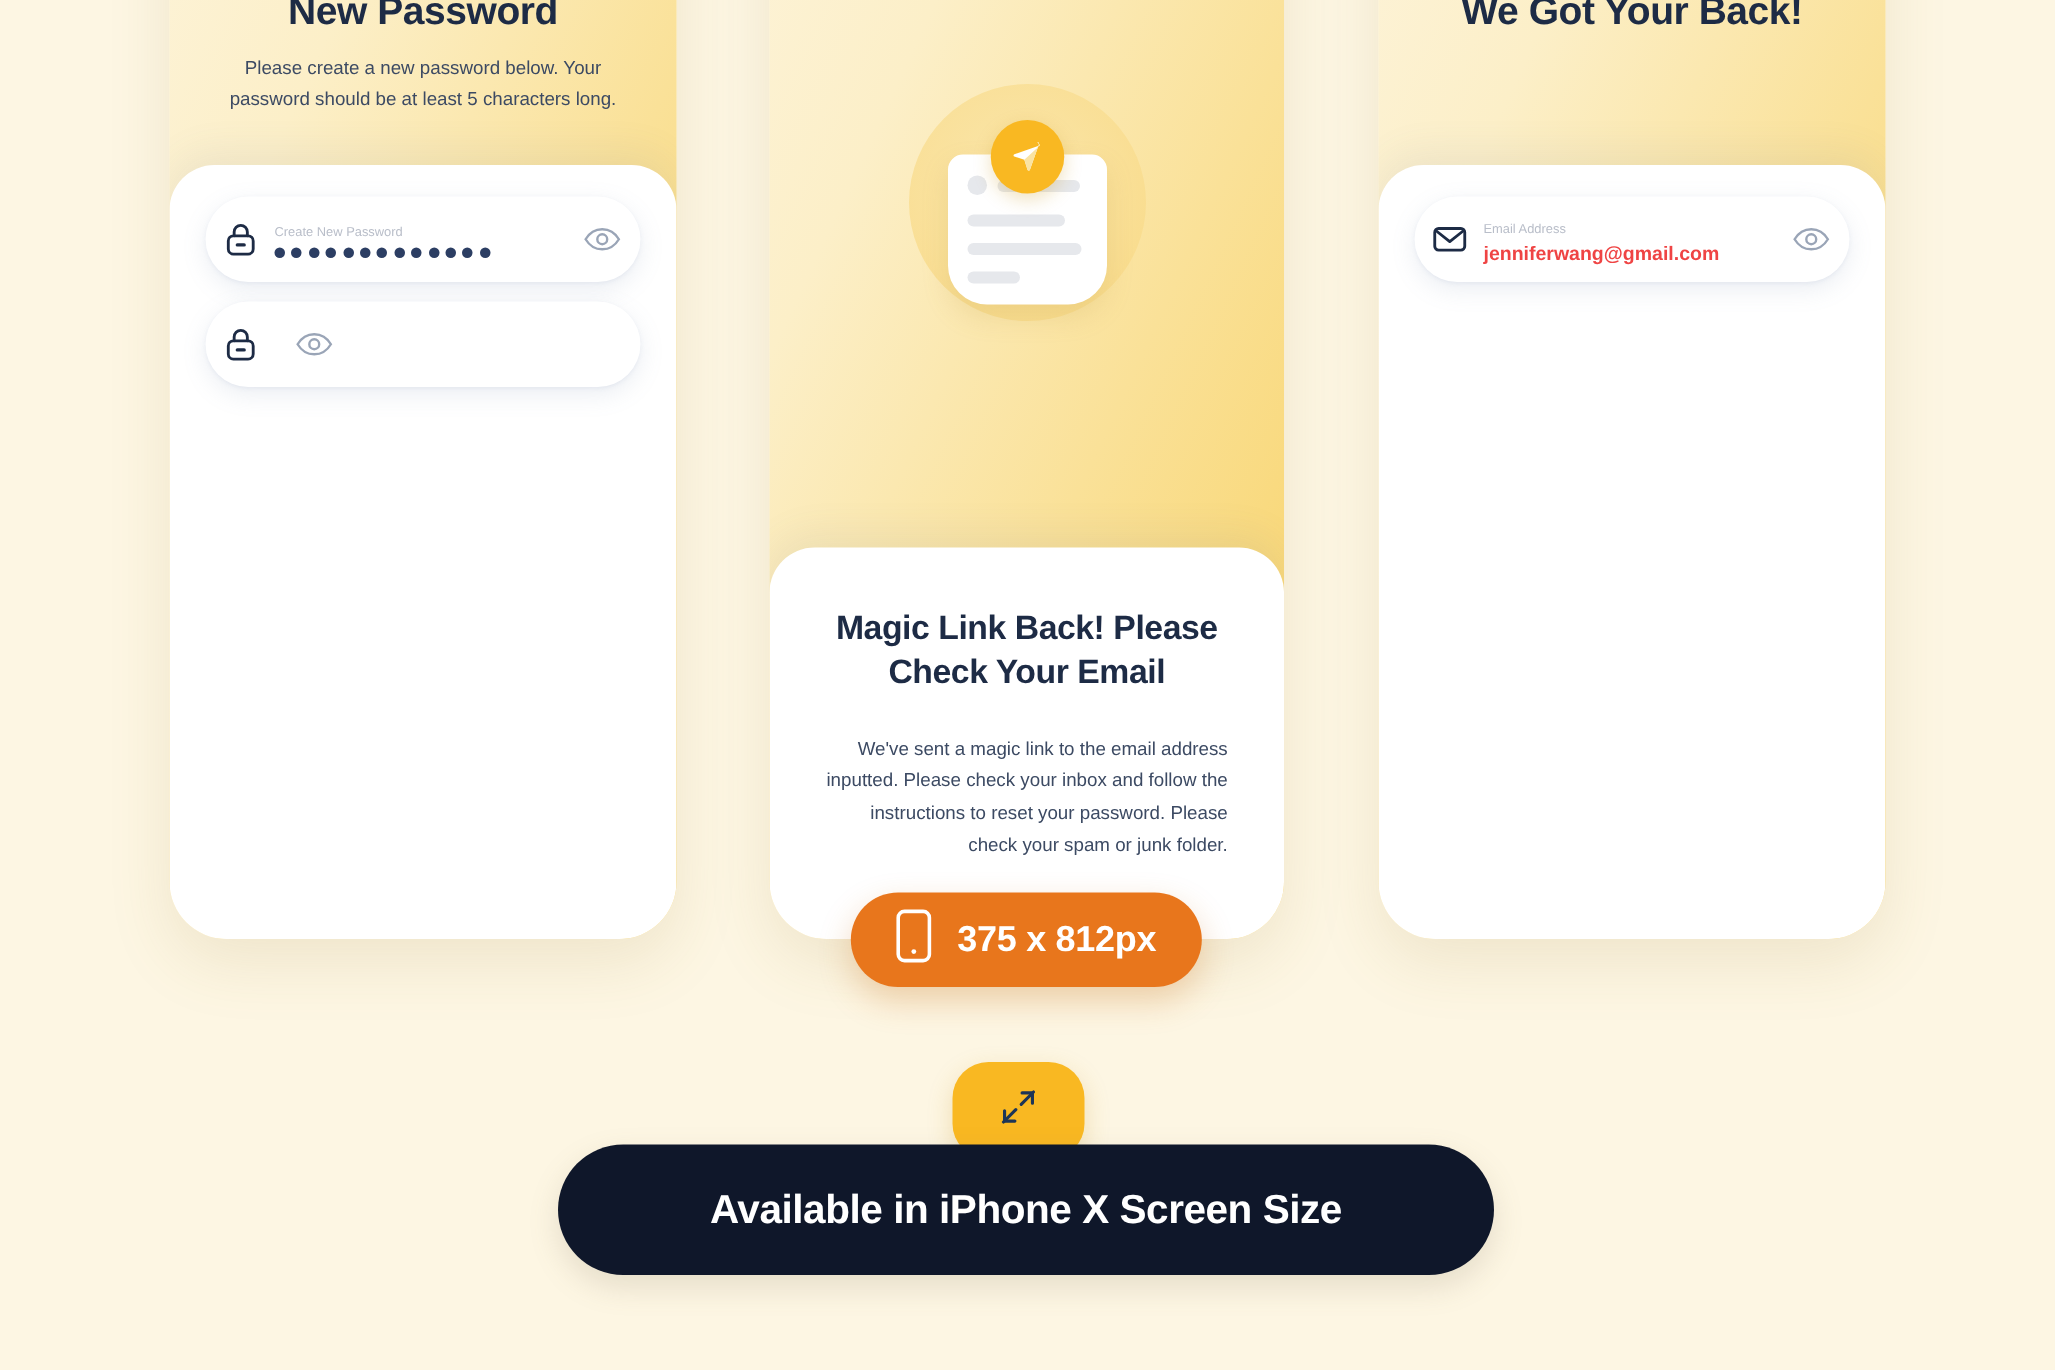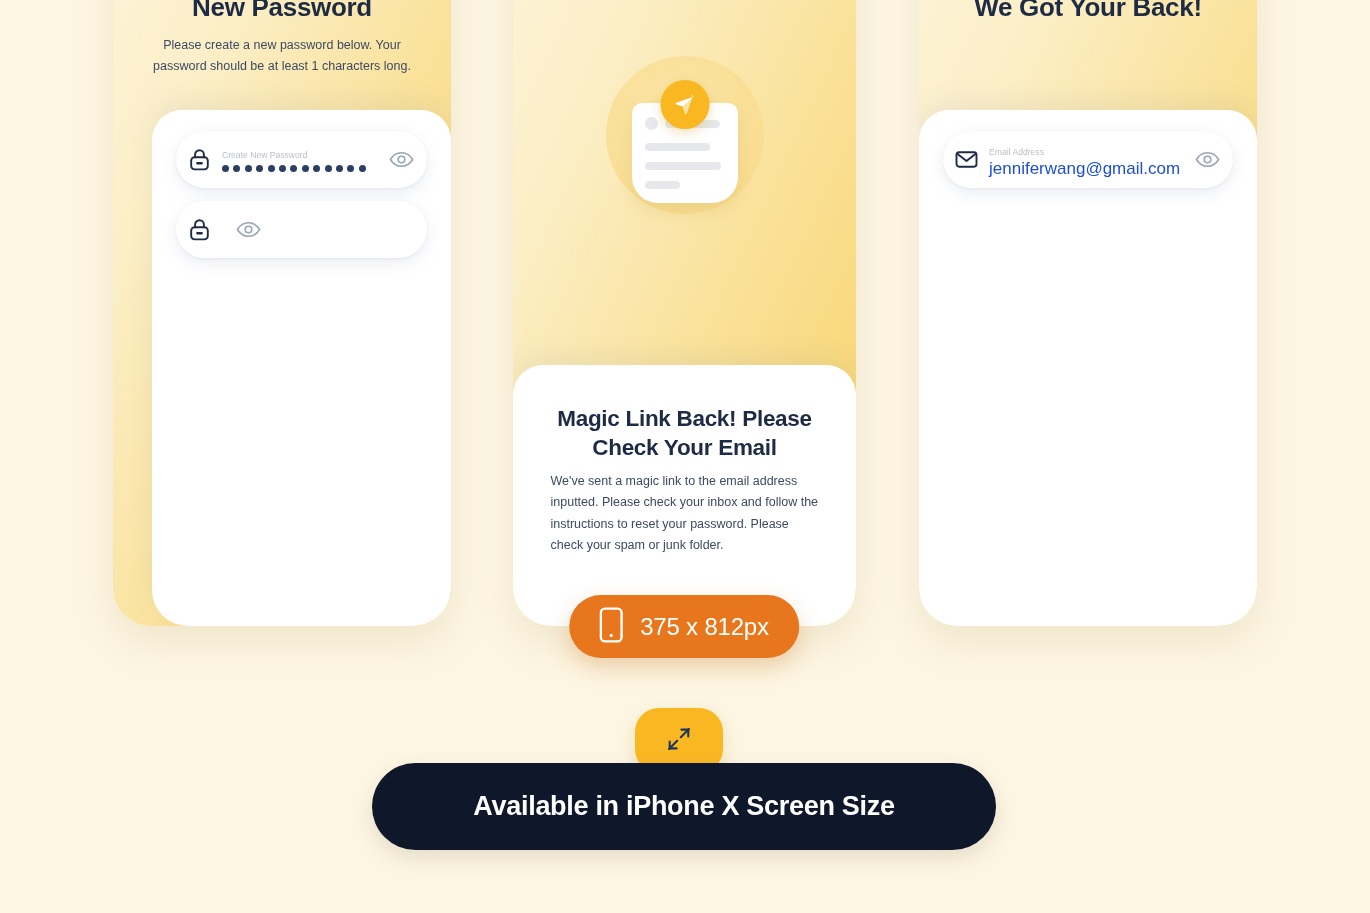--- a/index.html
+++ b/index.html
@@ -107,25 +107,26 @@
   }
   .field-body { flex: 1 1 auto; padding-right: 6px; min-width: 0; }
   .field-label {
     font-size: 8.6px;
     color: #B9BEC9;
     line-height: 1.25;
     margin-bottom: 3px;
     white-space: nowrap;
   }
   .field-value {
-    font-size: 17px;
-    color: #1d4ed8;
+    font-size: 13px;
+    color: #ef4444;
     white-space: nowrap;
     overflow: hidden;
     text-overflow: ellipsis;
+    font-weight: bold;
   }
   .dots {
     display: flex;
     align-items: center;
     gap: 4.4px;
     height: 14px;
   }
   .dots i {
     display: block;
     width: 7px; height: 7px;
@@ -188,45 +189,45 @@
     color: #1D2B45;
     text-align: center;
     line-height: 1.3;
     letter-spacing: -0.3px;
     margin: 0;
     padding: 0 20px;
   }
   .msg-body {
     font-size: 12.5px;
     color: #3C4A63;
-    text-align: left;
+    text-align: right;
     line-height: 1.73;
     width: 268px;
-    margin: 8px auto 0 auto;
+    margin: 26px auto 0 auto;
   }
 
   
   .size-badge {
     position: absolute;
     left: 50%;
     transform: translateX(-50%);
     top: 595px;
     height: 63px;
     padding: 0 30px;
     border-radius: 32px;
     background: #E8761C;
     display: flex;
     align-items: center;
     gap: 17px;
     box-shadow: 0 9px 22px rgba(200,110,25,0.28);
   }
   .size-badge .txt {
     color: #FFFFFF;
     font-size: 24px;
-    font-weight: 400;
+    font-weight: 700;
     letter-spacing: -0.2px;
   }
 
   
   .banner {
     position: absolute;
     left: 372px;
     top: 763px;
     width: 624px;
     height: 87px;
@@ -260,24 +261,24 @@
 </head>
 <body>
 
 <div id="stage">
 
   <div class="phone left">
     <div class="screen-inner">
 
       <div class="head-block" style="top:173px;">
         <h1 class="screen-title">New Password</h1>
-        <p class="screen-sub">Please create a new password below. Your password should be at least 1 characters long.</p>
-      </div>
-
-      <div class="sheet bottomround" style="top:290px; bottom:0;margin-left:39px;">
+        <p class="screen-sub">Please create a new password below. Your password should be at least 5 characters long.</p>
+      </div>
+
+      <div class="sheet bottomround" style="top:290px; bottom:0;">
 
         <div style="height:21px;"></div>
 
         <div class="field">
           <span class="field-icon">
             <svg width="21" height="23" viewBox="0 0 21 23" fill="none">
               <rect x="2.2" y="9.2" width="16.6" height="12.2" rx="3.4" stroke="#1D2B45" stroke-width="1.9"></rect>
               <path d="M6.1 9.2V6.6a4.4 4.4 0 0 1 8.8 0v2.6" stroke="#1D2B45" stroke-width="1.9" stroke-linecap="round"></path>
               <rect x="7.1" y="14.1" width="6.8" height="2.3" rx="1.15" fill="#1D2B45"></rect>
             </svg>

